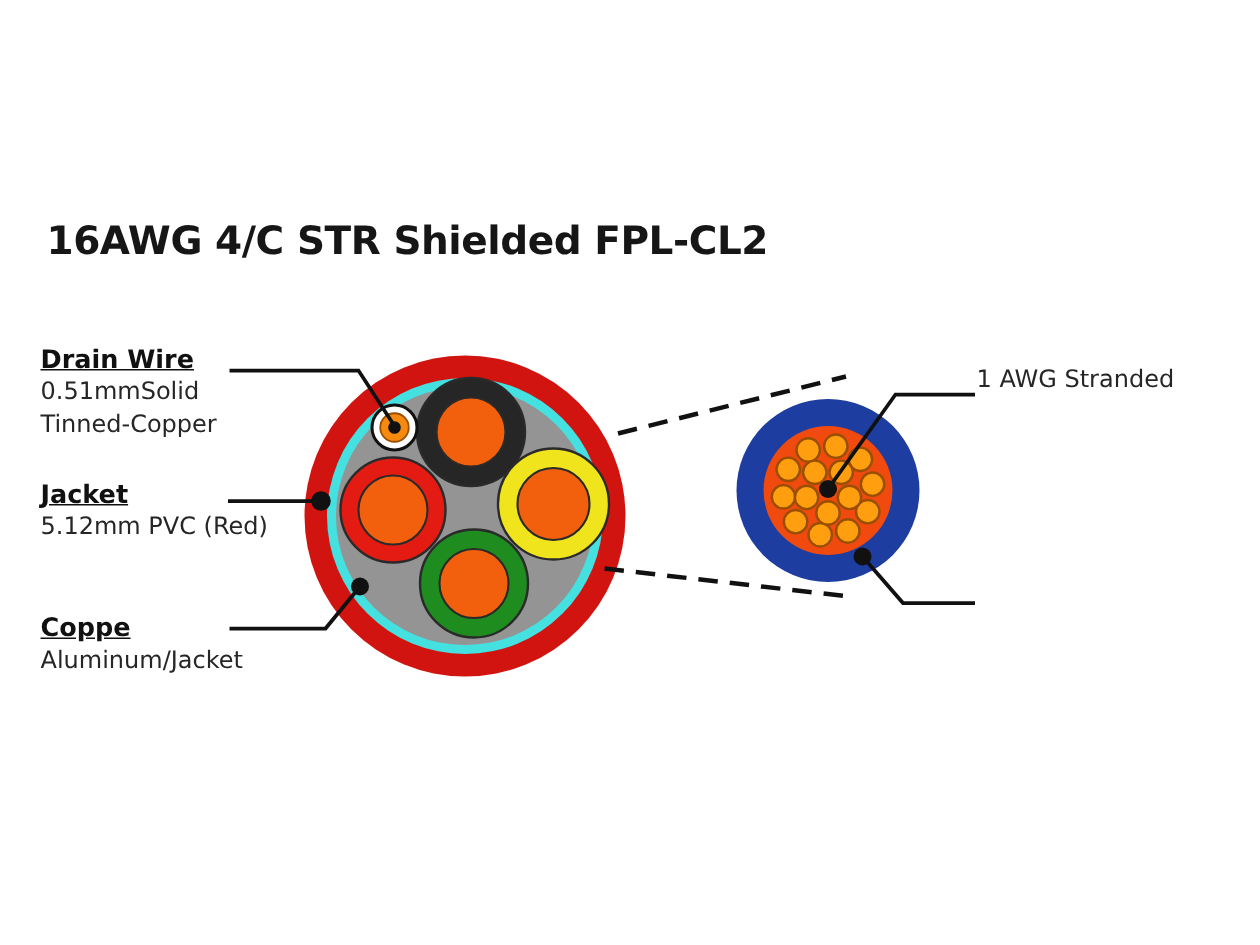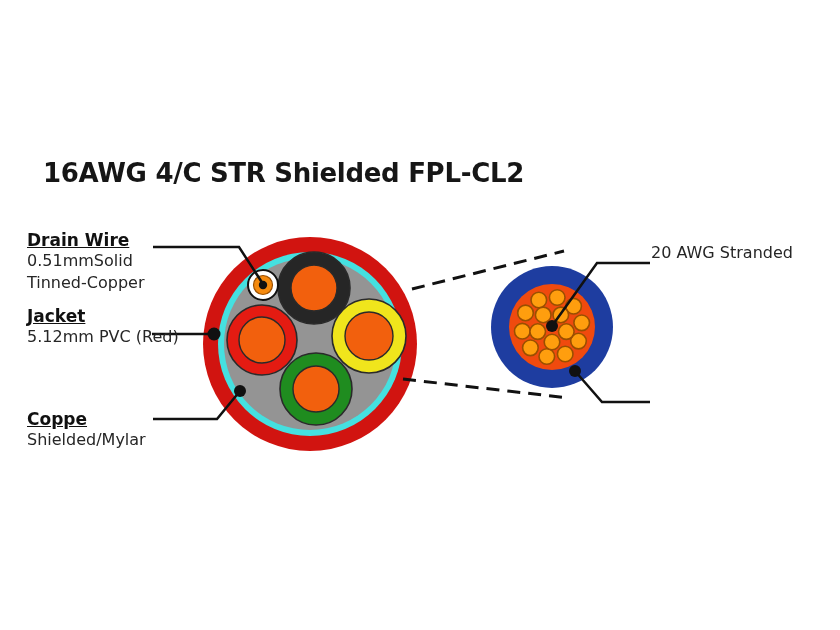--- a/index.html
+++ b/index.html
@@ -1,21 +1,21 @@
 <!DOCTYPE html>
 <html><head>
 <meta charset="utf-8">
 <style>
   html,body{margin:0;padding:0;background:#ffffff;}
   .stage{
     position:relative;width:840px;height:630px;background:#ffffff;overflow:hidden;
     font-family:"DejaVu Sans","Liberation Sans",sans-serif;
   }
   .page-title{
-    position:absolute;left:27px;top:142px;margin:16px;
+    position:absolute;left:27px;top:142px;margin:4px;
     font-size:26px;font-weight:bold;color:#161616;letter-spacing:-0.3px;white-space:nowrap;
   }
   .diagram-svg{position:absolute;left:0;top:0;width:840px;height:630px;}
   .callout{position:absolute;color:#262626;white-space:nowrap;}
   .callout .hd{font-weight:bold;font-size:17px;color:#111111;}
   .callout.left{line-height:22px;font-size:16px;}
   .callout.right{line-height:17.5px;font-size:16px;}
   .callout.left .hd{line-height:20px;text-decoration:underline;}
 </style>
 </head>
@@ -91,28 +91,28 @@
       <circle cx="575" cy="371" r="6" fill="#111111"></circle>
     </g>
   </svg>
 
   <div class="callout left" style="left:27px;top:230px">
     <div class="hd">Drain Wire</div>
     <div>0.51mmSolid</div>
     <div>Tinned-Copper</div>
   </div>
 
-  <div class="callout left" style="left:27px;top:306px">
+  <div class="callout left" style="left:27px;top:320px">
     <div class="hd">Jacket</div>
     <div>5.12mm PVC (Red)</div>
   </div>
 
   <div class="callout left" style="left:27px;top:409px">
     <div class="hd">Coppe</div>
-    <div>Shielded/Mylar</div>
+    <div>Aluminum/Jacket</div>
   </div>
 
   <div class="callout right" style="left:651px;top:244px">
-    <div>20 AWG Stranded</div>
+    <div>1 AWG Stranded</div>
   </div>
 
 
 </div>
 
 </body></html>

